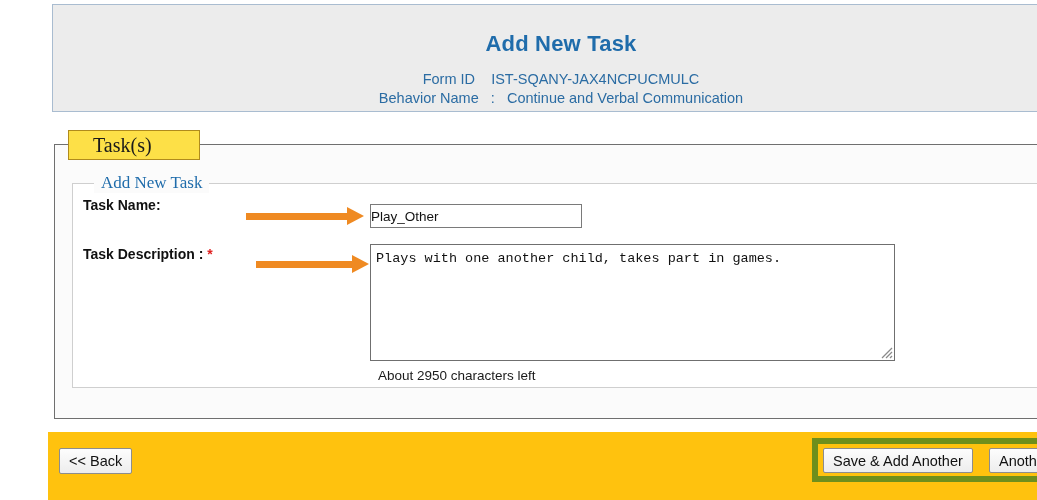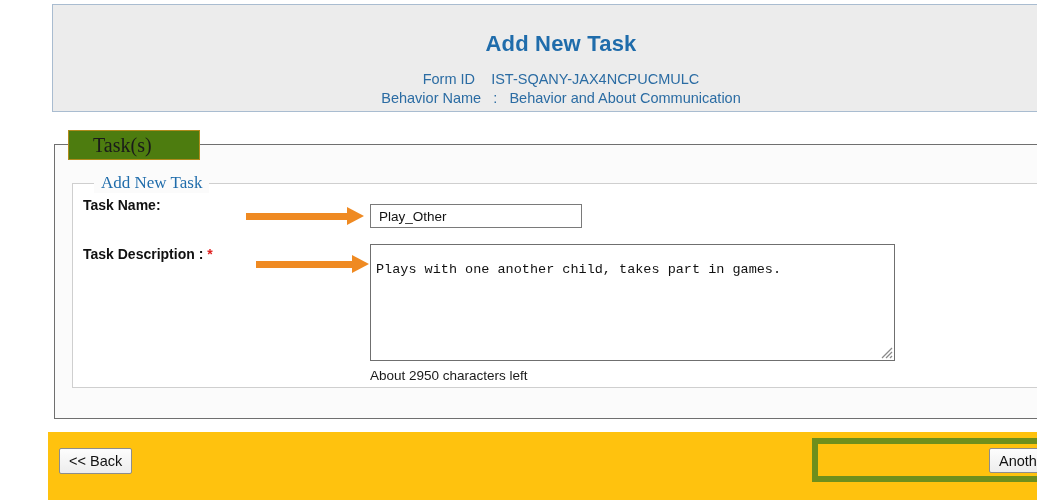--- a/index.html
+++ b/index.html
@@ -74,21 +74,21 @@
     border: 1px solid #6f6f6f;
     background: #fbfbfb;
     box-sizing: border-box;
   }
   .tab-taskss {
     position: absolute;
     left: 20px;
     top: 130px;
     width: 132px;
     height: 30px;
-    background: #4d7c0f;
+    background: #fde047;
     border: 1px solid #b08b1c;
     box-sizing: border-box;
     font-family: "Liberation Serif", serif;
     font-size: 20px;
     color: #1a1a1a;
     line-height: 28px;
     padding-left: 24px;
     z-index: 5;
   }
 
@@ -172,52 +172,52 @@
     left: 322px;
     top: 204px;
     width: 212px;
     height: 24px;
     box-sizing: border-box;
     border: 1px solid #7a7a7a;
     background: #ffffff;
     font-family: "Liberation Sans", sans-serif;
     font-size: 13.5px;
     color: #111111;
-    padding: 2px 8px;
+    padding: 2px 0;
     outline: none;
   }
   .task-desc-area {
     position: absolute;
     left: 322px;
     top: 244px;
     width: 525px;
     height: 117px;
     box-sizing: border-box;
     border: 1px solid #6f6f6f;
     background: #ffffff;
     font-family: "Liberation Mono", monospace;
     font-size: 13.5px;
     color: #111111;
-    padding: 16px 5px;
+    padding: 5px 5px;
     resize: none;
     outline: none;
     line-height: 18px;
     overflow: hidden;
   }
   .resize-grip {
     position: absolute;
     left: 832px;
     top: 346px;
     width: 13px;
     height: 13px;
     pointer-events: none;
   }
   .counter-text {
     position: absolute;
-    left: 322px;
+    left: 330px;
     top: 368px;
     font-size: 13.5px;
     color: #1a1a1a;
   }
 
   
   .footer-bar {
     position: absolute;
     left: 0;
     top: 432px;
@@ -281,21 +281,21 @@
       <div class="meta-row">
         <span class="mlabel">Form ID</span>
         &nbsp;&nbsp;
         <span class="mval">IST-SQANY-JAX4NCPUCMULC</span>
       </div>
       <div class="meta-row">
         <span class="mlabel">Behavior Name</span>
         &nbsp;
         <span class="mlabel">:</span>
         &nbsp;
-        <span class="mval">Behavior and About Communication</span>
+        <span class="mval">Continue and Verbal Communication</span>
       </div>
     </div>
   </div>
 
   <div class="outer-box"></div>
   <div class="tab-taskss">Task(s)</div>
 
   <div class="inner-box"></div>
   <div class="inner-legend">Add New Task</div>
 
@@ -318,15 +318,16 @@
   <svg class="resize-grip" viewBox="0 0 13 13">
     <line x1="12" y1="2" x2="2" y2="12" stroke="#8a8a8a" stroke-width="1.2"></line>
     <line x1="12" y1="6" x2="6" y2="12" stroke="#8a8a8a" stroke-width="1.2"></line>
     <line x1="12" y1="10" x2="10" y2="12" stroke="#8a8a8a" stroke-width="1.2"></line>
   </svg>
   <div class="counter-text">About 2950 characters left</div>
 
   <div class="footer-bar"></div>
   <button class="btn back-button">&lt;&lt; Back</button>
   <div class="highlight-box"></div>
+  <button class="btn save-add-button">Save &amp; Add Another</button>
   <button class="btn continue-button">Another</button>
 
 </div>
 
 </body></html>

